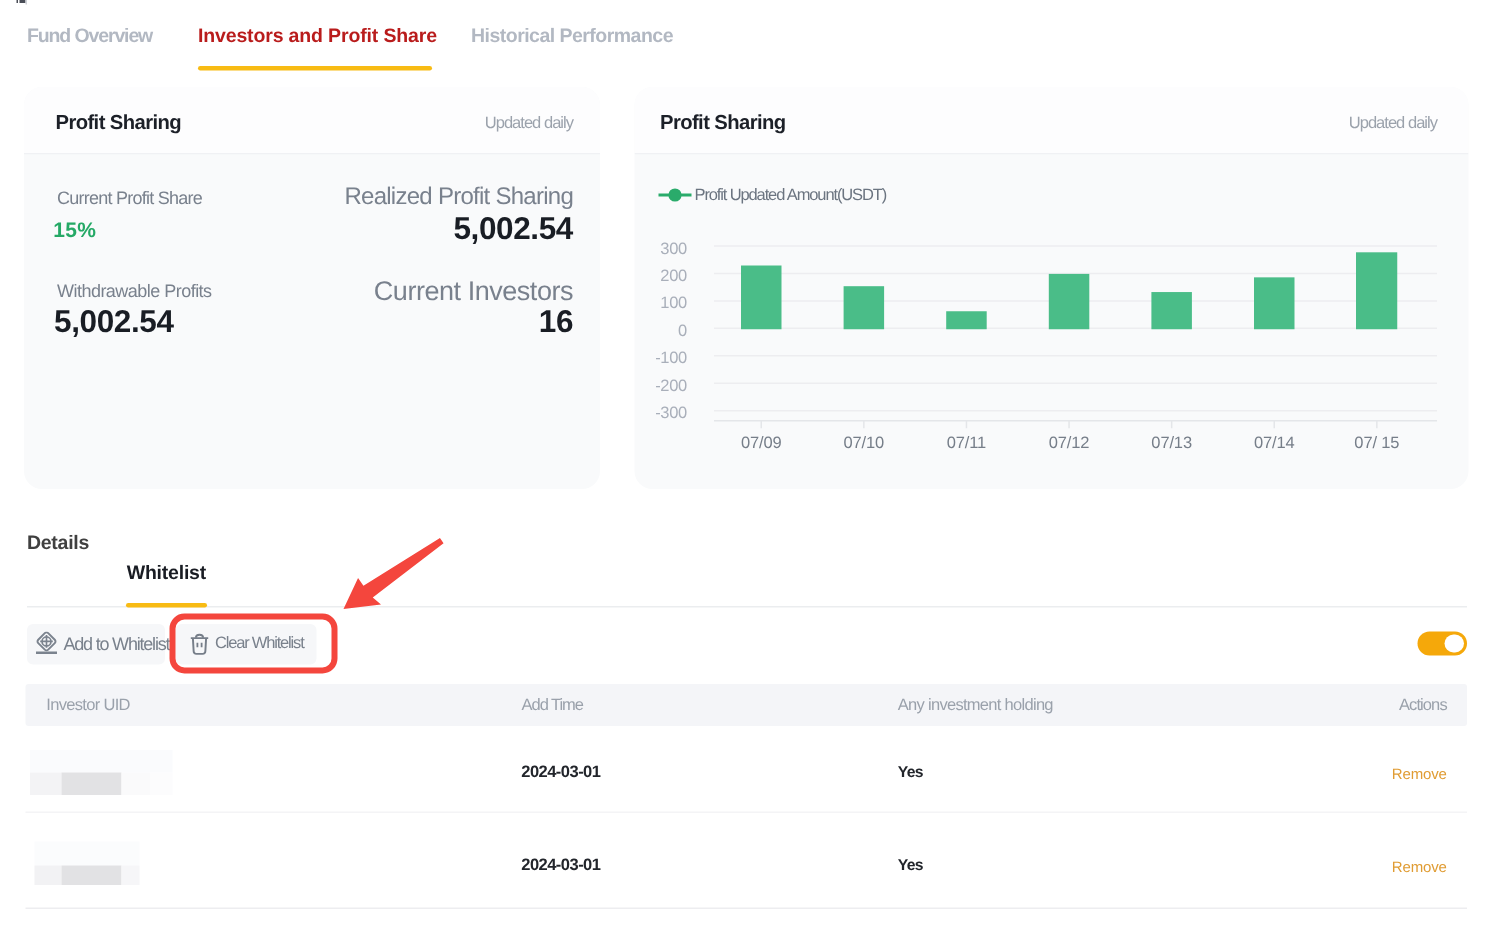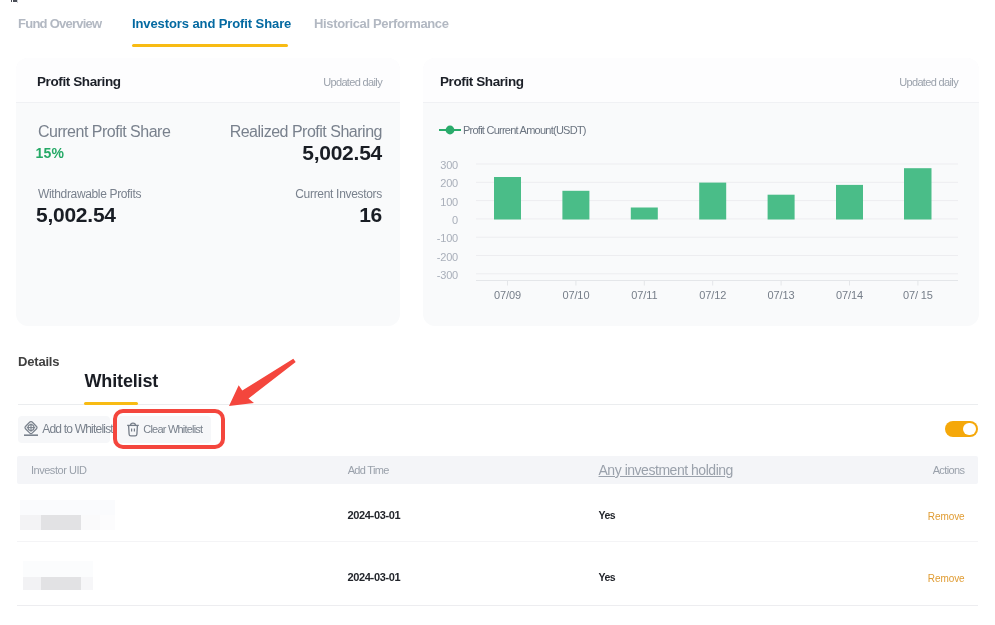--- a/index.html
+++ b/index.html
@@ -10,49 +10,49 @@
 </style>
 </head>
 <body>
 <div id="page">
 
   <div class="abs" style="left:10.5px;top:0;width:1px;height:1.5px;background:#4a4e57;"></div>
   <div class="abs" style="left:13px;top:0;width:4px;height:1.5px;background:#4a4e57;"></div>
   <div class="abs" style="left:16.5px;top:0;width:1px;height:3px;background:#cfd2d8;"></div>
 
   <div class="t" style="left:18px;top:17px;font-size:13px;line-height:14px;color:#b2b8c2;letter-spacing:-0.75px;font-weight:bold;">Fund Overview</div>
-  <div class="t" style="left:132px;top:16px;font-size:13px;line-height:15px;color:#0369a1;letter-spacing:-0.1px;font-weight:bold;">Investors and Profit Share</div>
+  <div class="t" style="left:132px;top:16px;font-size:13px;line-height:15px;color:#b91c1c;letter-spacing:-0.1px;font-weight:bold;">Investors and Profit Share</div>
   <div class="t" style="left:314px;top:17px;font-size:13px;line-height:14px;color:#b2b8c2;letter-spacing:-0.35px;font-weight:bold;">Historical Performance</div>
   <div class="abs" style="left:132px;top:44px;width:156px;height:3px;background:#f8bb13;border-radius:2px;"></div>
 
   <div class="abs" style="left:16px;top:58px;width:384px;height:268px;background:#f9fafb;border-radius:12px;"></div>
   <div class="abs" style="left:16px;top:58px;width:384px;height:44.5px;background:#fdfdfe;border-radius:12px 12px 0 0;border-bottom:1px solid #f0f1f4;"></div>
   <div class="t" style="left:37px;top:74px;font-size:13.5px;line-height:15px;font-weight:bold;color:#1c2028;letter-spacing:-0.4px;">Profit Sharing</div>
   <div class="t" style="right:613px;top:76px;font-size:11px;line-height:13px;color:#9ba2ac;letter-spacing:-0.65px;">Updated daily</div>
 
-  <div class="t" style="left:38px;top:125px;font-size:16px;line-height:14px;color:#79818d;letter-spacing:-0.5px;">Current Profit Share</div>
+  <div class="t" style="left:38px;top:125px;font-size:12px;line-height:14px;color:#79818d;letter-spacing:-0.5px;">Current Profit Share</div>
   <div class="t" style="right:613px;top:125px;font-size:16px;line-height:14px;color:#79818d;letter-spacing:-0.49px;">Realized Profit Sharing</div>
   <div class="t" style="left:35.5px;top:140.5px;font-size:14px;line-height:24px;font-weight:bold;color:#25a966;letter-spacing:0.2px;">15%</div>
   <div class="t" style="right:613px;top:140.5px;font-size:21px;line-height:24px;font-weight:bold;color:#191d24;letter-spacing:-0.25px;">5,002.54</div>
 
   <div class="t" style="left:38px;top:187px;font-size:12px;line-height:14px;color:#79818d;letter-spacing:-0.35px;">Withdrawable Profits</div>
-  <div class="t" style="right:613px;top:187px;font-size:12px;line-height:14px;color:#79818d;letter-spacing:-0.31px;">Current Investors</div>
+  <div class="t" style="right:613px;top:187px;font-size:18px;line-height:14px;color:#79818d;letter-spacing:-0.31px;">Current Investors</div>
   <div class="t" style="left:36px;top:202.5px;font-size:21px;line-height:24px;font-weight:bold;color:#191d24;letter-spacing:-0.25px;">5,002.54</div>
   <div class="t" style="right:613px;top:202.5px;font-size:21px;line-height:24px;font-weight:bold;color:#191d24;letter-spacing:-0.3px;margin-left:16px;">16</div>
 
   <div class="abs" style="left:423px;top:58px;width:556px;height:268px;background:#f9fafb;border-radius:12px;"></div>
   <div class="abs" style="left:423px;top:58px;width:556px;height:44.5px;background:#fdfdfe;border-radius:12px 12px 0 0;border-bottom:1px solid #f0f1f4;"></div>
   <div class="t" style="left:440px;top:74px;font-size:13.5px;line-height:15px;font-weight:bold;color:#1c2028;letter-spacing:-0.4px;">Profit Sharing</div>
   <div class="t" style="right:37px;top:76px;font-size:11px;line-height:13px;color:#9ba2ac;letter-spacing:-0.65px;">Updated daily</div>
 
   <svg class="abs" style="left:438px;top:122px;" width="24" height="16" viewBox="0 0 24 16">
     <line x1="1" y1="8" x2="23" y2="8" stroke="#2aab6b" stroke-width="2"></line>
     <circle cx="12" cy="8" r="4.4" fill="#2aab6b"></circle>
   </svg>
-  <div class="t" style="left:463px;top:124px;font-size:11px;line-height:13px;color:#6b7480;letter-spacing:-0.75px;">Profit Current Amount(USDT)</div>
+  <div class="t" style="left:463px;top:124px;font-size:11px;line-height:13px;color:#6b7480;letter-spacing:-0.75px;">Profit Updated Amount(USDT)</div>
 
   <svg class="abs" style="left:423px;top:58px;" width="556" height="268" viewBox="0 0 556 268">
 
     <g stroke="#ededf0" stroke-width="1">
       <line x1="53" y1="106" x2="535" y2="106"></line>
       <line x1="53" y1="124.3" x2="535" y2="124.3"></line>
       <line x1="53" y1="142.6" x2="535" y2="142.6"></line>
       <line x1="53" y1="160.9" x2="535" y2="160.9"></line>
       <line x1="53" y1="179.2" x2="535" y2="179.2"></line>
       <line x1="53" y1="197.5" x2="535" y2="197.5"></line>
@@ -95,21 +95,21 @@
       <text x="152.9" y="240.5">07/10</text>
       <text x="221.3" y="240.5">07/11</text>
       <text x="289.7" y="240.5">07/12</text>
       <text x="358.1" y="240.5">07/13</text>
       <text x="426.5" y="240.5">07/14</text>
       <text x="494.9" y="240.5">07/ 15</text>
     </g>
   </svg>
 
   <div class="t" style="left:18px;top:354px;font-size:13px;line-height:15px;color:#404040;letter-spacing:-0.19px;font-weight:bold;">Details</div>
-  <div class="t" style="left:84.5px;top:374px;font-size:18px;line-height:15px;color:#191c23;letter-spacing:-0.15px;font-weight:bold;">Whitelist</div>
+  <div class="t" style="left:84.5px;top:374px;font-size:13px;line-height:15px;color:#191c23;letter-spacing:-0.15px;font-weight:bold;">Whitelist</div>
   <div class="abs" style="left:18px;top:404px;width:960px;height:1px;background:#ebedef;"></div>
   <div class="abs" style="left:84px;top:401.5px;width:53.5px;height:3px;background:#f8bb13;border-radius:2px;"></div>
 
   <div class="abs" style="left:17.5px;top:415.5px;width:92.5px;height:27px;background:#f6f7f9;border-radius:4px;"></div>
   <div class="abs" style="left:117px;top:415.5px;width:93.5px;height:27px;background:#f6f7f9;border-radius:4px;"></div>
 
   <svg class="abs" style="left:23px;top:421px;" width="16" height="16" viewBox="0 0 16 16">
     <g transform="translate(8,6.6)">
       <rect x="-4.7" y="-4.7" width="9.4" height="9.4" rx="1.6" transform="rotate(45)" fill="none" stroke="#7b838e" stroke-width="1.3"></rect>
       <circle r="3" fill="none" stroke="#7b838e" stroke-width="1.1"></circle>
@@ -134,21 +134,21 @@
   <svg class="abs" style="left:220px;top:350px;" width="90" height="65" viewBox="0 0 90 65">
     <polygon fill="#f4463d" points="73.3,8.7 22.3,40.5 18.7,35.3 9,56 34,53 28.5,48.4 75.7,12.1"></polygon>
   </svg>
 
   <div class="abs" style="left:945px;top:421px;width:33px;height:16px;background:#f5a80a;border-radius:8.5px;"></div>
   <div class="abs" style="left:963.2px;top:422.6px;width:12.8px;height:12.8px;background:#ffffff;border-radius:50%;"></div>
 
   <div class="abs" style="left:17px;top:456px;width:961px;height:28px;background:#f4f5f8;border-radius:2px;"></div>
   <div class="t" style="left:30.9px;top:464px;font-size:11px;line-height:13px;color:#9aa1ab;letter-spacing:-0.46px;">Investor UID</div>
   <div class="t" style="left:347.7px;top:464px;font-size:11px;line-height:13px;color:#9aa1ab;letter-spacing:-0.69px;">Add Time</div>
-  <div class="t" style="left:598.5px;top:464px;font-size:14px;line-height:13px;color:#9aa1ab;letter-spacing:-0.47px;text-decoration:underline;">Any investment holding</div>
+  <div class="t" style="left:598.5px;top:464px;font-size:11px;line-height:13px;color:#9aa1ab;letter-spacing:-0.47px;">Any investment holding</div>
   <div class="t" style="right:30.5px;top:464px;font-size:11px;line-height:13px;color:#9aa1ab;letter-spacing:-0.6px;">Actions</div>
 
   <div class="abs" style="left:20px;top:500px;width:95px;height:15px;background:#fafbfd;"></div>
   <div class="abs" style="left:20px;top:515px;width:21px;height:15px;background:#f3f3f5;"></div>
   <div class="abs" style="left:41px;top:515px;width:40px;height:15px;background:#e2e2e4;"></div>
   <div class="abs" style="left:81px;top:515px;width:19px;height:15px;background:#fafafb;"></div>
   <div class="abs" style="left:100px;top:515px;width:15px;height:15px;background:#fcfcfd;"></div>
   <div class="t" style="left:347.5px;top:509px;font-size:11px;line-height:13px;font-weight:bold;color:#22252b;letter-spacing:-0.35px;">2024-03-01</div>
   <div class="t" style="left:598.5px;top:509px;font-size:10.5px;line-height:13px;font-weight:bold;color:#22252b;letter-spacing:-0.5px;">Yes</div>
   <div class="t" style="right:30.5px;top:510px;font-size:10px;line-height:13px;color:#e09c33;letter-spacing:-0.1px;">Remove</div>

